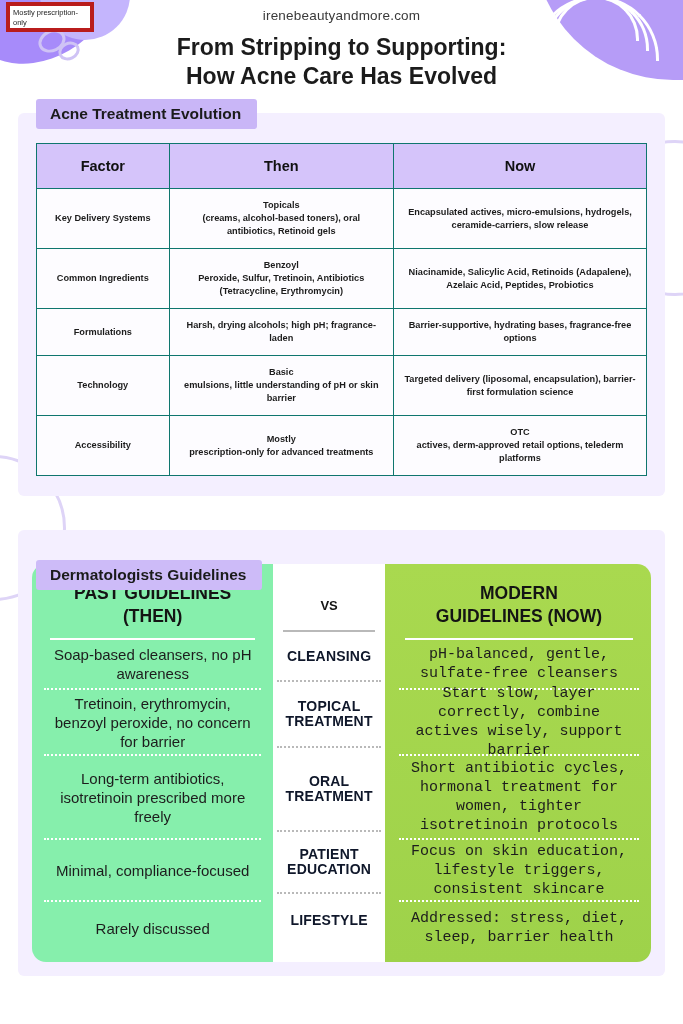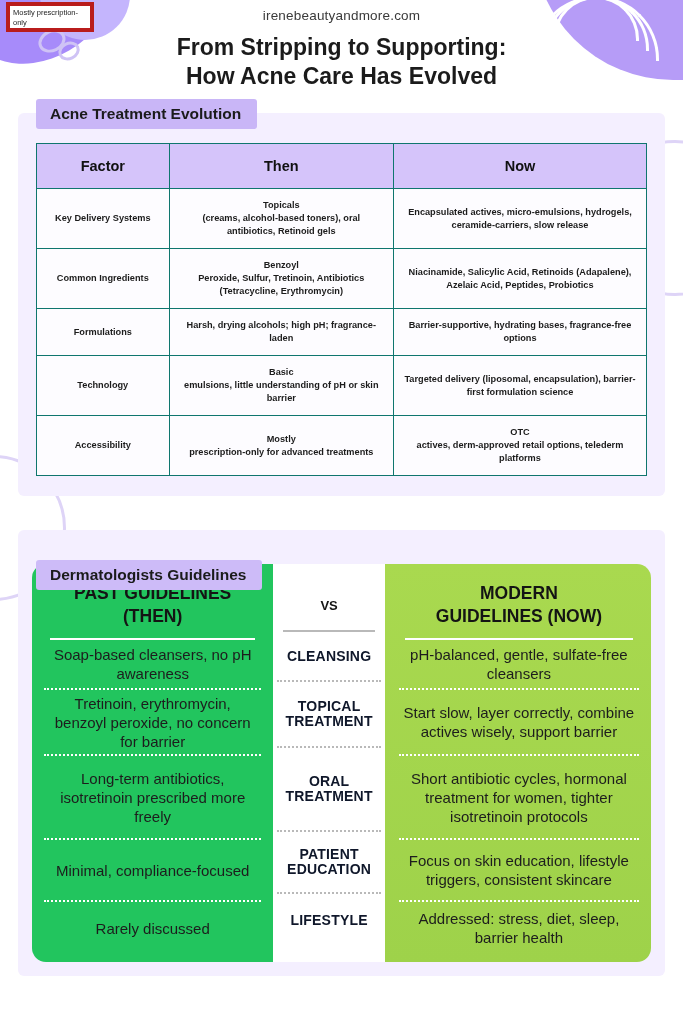--- a/index.html
+++ b/index.html
@@ -167,21 +167,21 @@
     display: flex;
     margin-top: 6px;
     align-items: stretch;
     height: 398px;
   }
   .gcol {
     box-sizing: border-box;
   }
   .gpast {
     flex: 0 0 39%;
-    background: #22c55e;
+    background: #86efac;
     border-radius: 14px 0 0 14px;
     padding: 18px 12px 10px 12px;
   }
   .gmid {
     flex: 0 0 18%;
     background: #ffffff;
     padding: 8px 4px 10px 4px;
   }
   .gnow {
     flex: 1 1 auto;
@@ -204,21 +204,21 @@
   }
   .grow {
     font-size: 15px;
     line-height: 19px;
     color: #1d1d1d;
     padding: 9px 4px;
     text-align: center;
     border-bottom: 2px dotted #ffffff;
   }
   .gpast .grow { text-align: center; }
-  .gnow .grow { text-align: center; }
+  .gnow .grow { text-align: center; font-family: Liberation Mono, monospace; }
   .gmid .grow {
     font-size: 14px;
     font-weight: bold;
     line-height: 15px;
     letter-spacing: .2px;
     border-bottom: 2px dotted #b9b9b9;
     color: #0f172a;
   }
   .grow.last { border-bottom: none; }
 

